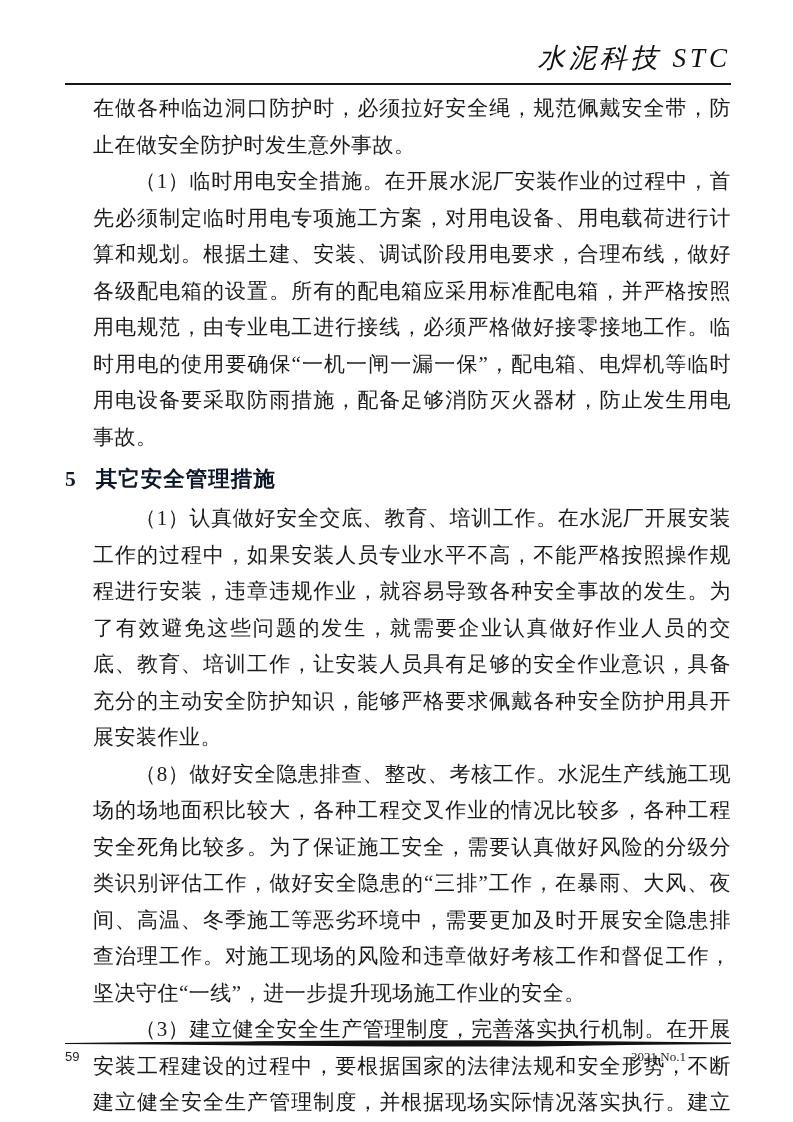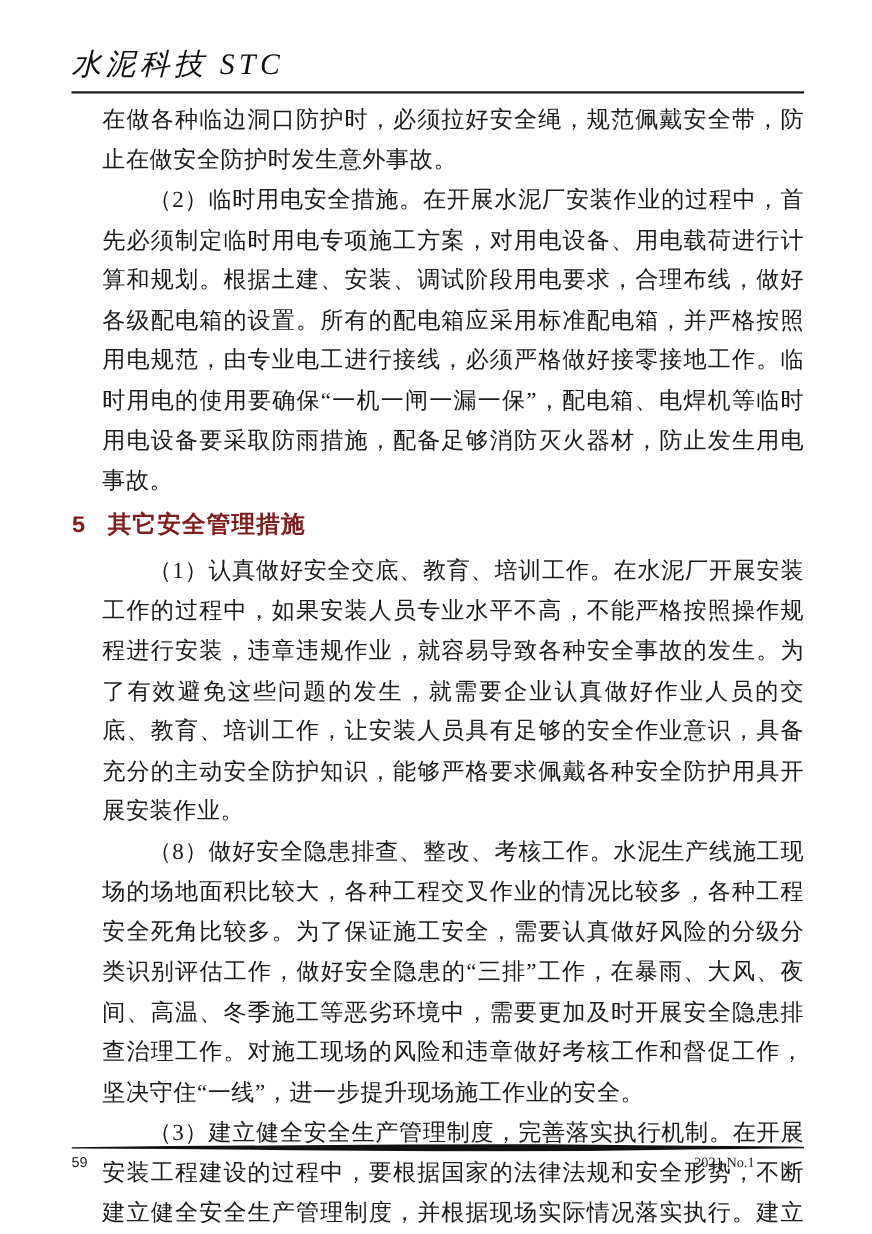--- a/index.html
+++ b/index.html
@@ -19,21 +19,21 @@
 
   
   .header {
     position: absolute;
     top: 0;
     left: 65px;
     right: 62px;
   }
   .journal-title {
     padding-top: 42px;
-    text-align: left;
+    text-align: right;
     font-size: 27px;
     line-height: 32px;
     font-style: italic;
     font-weight: 500;
     letter-spacing: 4px;
     color: #111;
   }
   .header-rule {
     margin-top: 9px;
     border-bottom: 2.5px solid #161616;
@@ -47,27 +47,27 @@
     right: 62px;
     font-size: 21px;
     line-height: 36.5px;
     text-align: justify;
     letter-spacing: 0.5px;
   }
   .para { text-indent: 2em; margin-left: 28px; }
   .para.no-indent { text-indent: 0; }
 
   .section-heading {
-    font-family: Liberation Mono, monospace;
+    font-family: Liberation Serif, serif;
     font-size: 21.5px;
     font-weight: 700;
     line-height: 36px;
     margin: 6px 0 3px 0;
     letter-spacing: 1px;
-    color: #7f1d1d;
+    color: #0f172a;
   }
   .sec-num { margin-right: 19px; }
 
   
   .footer {
     position: absolute;
     left: 65px;
     right: 62px;
     top: 1040px;
     font-family: "Liberation Sans", "DejaVu Sans", sans-serif;
@@ -97,21 +97,21 @@
 <div class="page">
 
   <div class="header">
     <div class="journal-title">水泥科技 STC</div>
     <div class="header-rule"></div>
   </div>
 
   <div class="body">
     <p class="para no-indent">在做各种临边洞口防护时，必须拉好安全绳，规范佩戴安全带，防止在做安全防护时发生意外事故。</p>
 
-    <p class="para">（2）临时用电安全措施。在开展水泥厂安装作业的过程中，首先必须制定临时用电专项施工方案，对用电设备、用电载荷进行计算和规划。根据土建、安装、调试阶段用电要求，合理布线，做好各级配电箱的设置。所有的配电箱应采用标准配电箱，并严格按照用电规范，由专业电工进行接线，必须严格做好接零接地工作。临时用电的使用要确保“一机一闸一漏一保”，配电箱、电焊机等临时用电设备要采取防雨措施，配备足够消防灭火器材，防止发生用电事故。</p>
+    <p class="para">（1）临时用电安全措施。在开展水泥厂安装作业的过程中，首先必须制定临时用电专项施工方案，对用电设备、用电载荷进行计算和规划。根据土建、安装、调试阶段用电要求，合理布线，做好各级配电箱的设置。所有的配电箱应采用标准配电箱，并严格按照用电规范，由专业电工进行接线，必须严格做好接零接地工作。临时用电的使用要确保“一机一闸一漏一保”，配电箱、电焊机等临时用电设备要采取防雨措施，配备足够消防灭火器材，防止发生用电事故。</p>
 
     <h2 class="section-heading">
       <span class="sec-num">5</span><span class="sec-title">其它安全管理措施</span>
     </h2>
 
     <p class="para">（1）认真做好安全交底、教育、培训工作。在水泥厂开展安装工作的过程中，如果安装人员专业水平不高，不能严格按照操作规程进行安装，违章违规作业，就容易导致各种安全事故的发生。为了有效避免这些问题的发生，就需要企业认真做好作业人员的交底、教育、培训工作，让安装人员具有足够的安全作业意识，具备充分的主动安全防护知识，能够严格要求佩戴各种安全防护用具开展安装作业。</p>
 
     <p class="para">（8）做好安全隐患排查、整改、考核工作。水泥生产线施工现场的场地面积比较大，各种工程交叉作业的情况比较多，各种工程安全死角比较多。为了保证施工安全，需要认真做好风险的分级分类识别评估工作，做好安全隐患的“三排”工作，在暴雨、大风、夜间、高温、冬季施工等恶劣环境中，需要更加及时开展安全隐患排查治理工作。对施工现场的风险和违章做好考核工作和督促工作，坚决守住“一线”，进一步提升现场施工作业的安全。</p>
 
     <p class="para">（3）建立健全安全生产管理制度，完善落实执行机制。在开展安装工程建设的过程中，要根据国家的法律法规和安全形势，不断建立健全安全生产管理制度，并根据现场实际情况落实执行。建立全员安全生产责任制度，根据企业岗位的性质、特点和具体工作内容，明确所有层级、各类岗位从业人员的安全生产责任，建立起安全生产工作“层层负责、人人有责、各负其责”的工作体系。加大对安</p>

